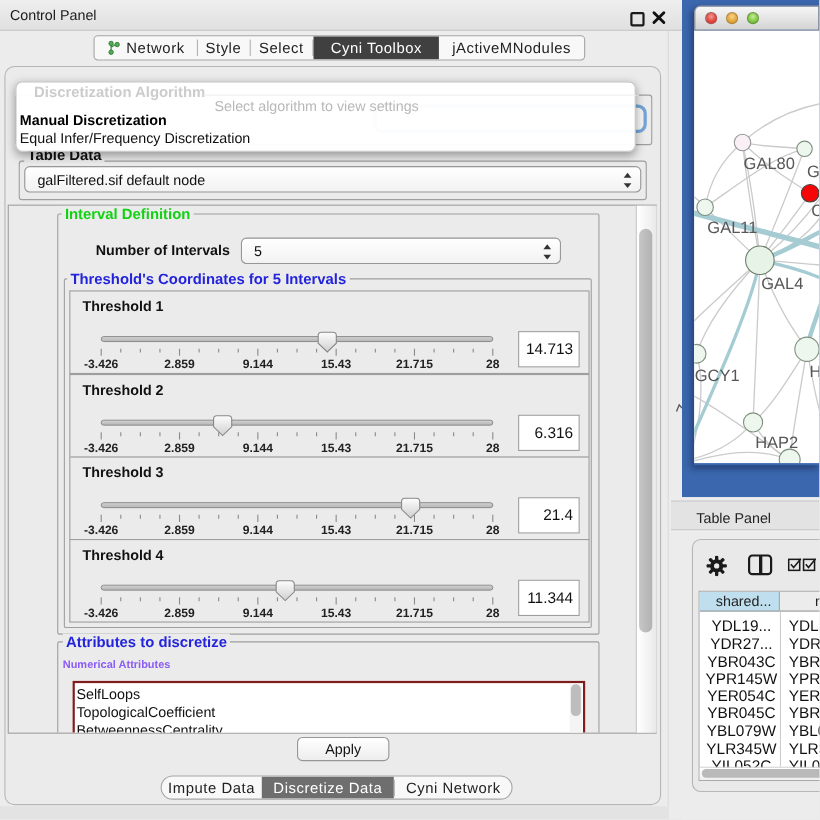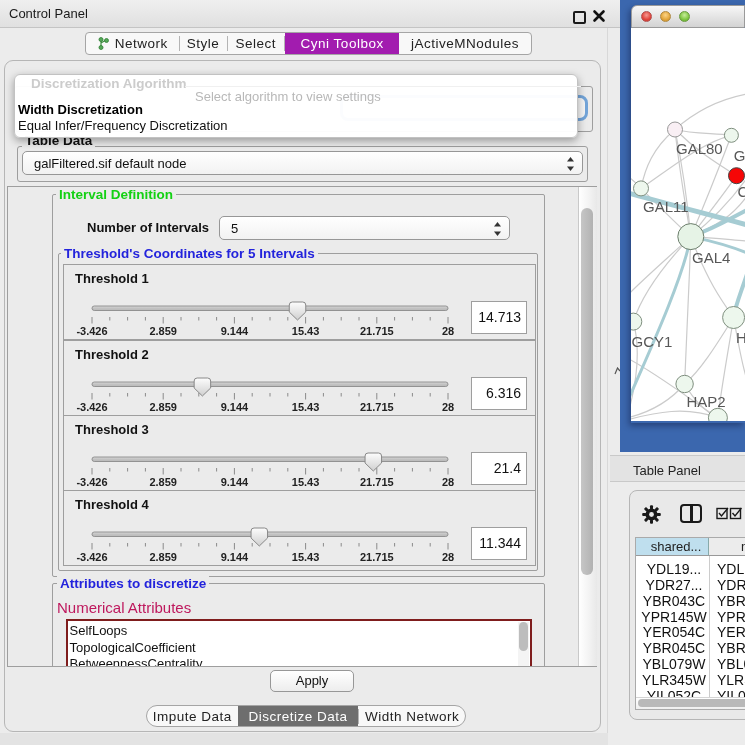--- a/index.html
+++ b/index.html
@@ -37,21 +37,21 @@
       <path d="M4,3.5 L4,11.5 M4,7 L9,4" stroke="#3e8e41" stroke-width="1.2" fill="none"></path>
       <circle cx="4" cy="3.5" r="2" fill="#55a858" stroke="#2e7d32" stroke-width="0.8"></circle>
       <circle cx="4" cy="11.5" r="2" fill="#55a858" stroke="#2e7d32" stroke-width="0.8"></circle>
       <circle cx="9.5" cy="4.5" r="2" fill="#55a858" stroke="#2e7d32" stroke-width="0.8"></circle>
     </svg>Network</div>
   <div class="sep"></div>
   <div class="tab" style="width:48px;">Style</div>
   <div class="sep"></div>
   <div class="tab" style="width:58px;">Select</div>
   <div class="sep"></div>
-  <div class="tab" style="width:117px;background:#a21caf;color:#fff;">Cyni Toolbox</div>
+  <div class="tab" style="width:117px;background:#404040;color:#fff;">Cyni Toolbox</div>
   <div class="tab" style="width:135px;">jActiveMNodules</div>
 </div>
 
 <div class="abs" style="left:4px;top:60px;width:597px;height:672px;background:#ebebeb;border:1px solid #b6b6b6;border-radius:9px;box-sizing:border-box;"></div>
 <div class="abs" style="left:607px;top:28px;width:1px;height:717px;background:#d8d8d8;"></div>
 <svg class="abs" style="left:614px;top:367px;" width="7" height="8" viewBox="0 0 7 8">
     <path d="M1,7 L3.5,1 L6,4" fill="none" stroke="#555" stroke-width="1.2"></path>
   </svg>
 
 <div class="abs tborder" style="left:14px;top:86px;width:579px;height:46px;box-sizing:border-box;"></div>
@@ -273,36 +273,36 @@
                 <stop offset="1" stop-color="#cfcfcf"></stop>
        </linearGradient>
       </defs>
     </svg>
     <div class="vbox">11.344</div>
   </div>
       </div>
 
   <div class="abs" style="left:44px;top:396px;width:491px;height:110px;border:1px solid #9e9e9e;border-radius:2px;"></div>
   <div class="ttitle" style="left:49px;top:389px;color:#2323dc;background:#ebebeb;">Attributes to discretize</div>
-  <div class="abs" style="left:49px;top:412px;font-size:15px;font-weight:normal;color:#be185d;">Numerical Attributes</div>
+  <div class="abs" style="left:49px;top:412px;font-size:10px;font-weight:bold;color:#8b5cf6;">Numerical Attributes</div>
   <div class="abs" style="left:58px;top:432px;width:462px;height:60px;background:#fff;border:2px solid #7f1d1d;font-size:13px;color:#111;">
     <div style="padding:2px 0 0 1.5px;line-height:16.5px;">SelfLoops<br>TopologicalCoefficient<br>BetweennessCentrality</div>
     <div class="abs" style="right:1px;top:1px;width:11px;height:58px;background:#f4f4f4;"></div>
     <div class="abs" style="right:2px;top:1px;width:9px;height:29px;background:#bdbdbd;border-radius:5px;"></div>
   </div>
  </div>
 </div>
 
 <div class="abs" style="left:270px;top:670px;width:84px;height:22px;border:1px solid #979797;border-radius:5px;background:linear-gradient(#ffffff,#ededed);box-sizing:border-box;text-align:center;font-size:13px;color:#111;line-height:20px;">Apply</div>
 
 <div class="abs" style="left:146px;top:705px;width:320px;height:22px;background:#f8f8f8;border:1px solid #a5a5a5;border-radius:11px;box-sizing:border-box;display:flex;overflow:hidden;">
   <div class="tab" style="width:91px;">Impute Data</div>
   <div class="tab" style="width:121px;background:#6e6e6e;color:#fff;">Discretize Data</div>
   <div class="sep"></div>
-  <div class="tab" style="width:106px;">Width Network</div>
+  <div class="tab" style="width:106px;">Cyni Network</div>
 </div>
 
 <div class="abs" style="left:0;top:733px;width:620px;height:12px;background:#e3e3e3;"></div>
 
 <div class="abs" style="left:620px;top:0;width:125px;height:452px;background:#3b67ae;"></div>
 
 <div class="abs" style="left:631px;top:5px;width:114px;height:418px;border-radius:6px 0 0 0;box-shadow:-2px 3px 6px rgba(0,0,30,0.35);">
   <div class="abs" style="left:0;top:0;width:114px;height:23px;background:linear-gradient(#f7f7f7,#d3d3d3);border:1px solid #9a9a9a;border-radius:6px 0 0 0;box-sizing:border-box;"></div>
   <div class="abs" style="left:10px;top:6px;width:11px;height:11px;border-radius:6px;background:radial-gradient(circle at 50% 35%,#f49a92,#e1433a 60%,#c03a30);border:1px solid #b05050;box-sizing:border-box;"></div>
   <div class="abs" style="left:29px;top:6px;width:11px;height:11px;border-radius:6px;background:radial-gradient(circle at 50% 35%,#fbd488,#e3a63c 60%,#c08a28);border:1px solid #b08840;box-sizing:border-box;"></div>
@@ -431,15 +431,15 @@
 
     <div class="abs" style="left:0;top:159px;width:125px;height:11px;background:linear-gradient(#ffffff,#efefef);border-top:1px solid #d5d5d5;"></div>
     <div class="abs" style="left:2px;top:160.5px;width:120px;height:8.5px;background:#b9b9b9;border-radius:4.5px;"></div>
   </div>
 </div>
 
 <div class="abs" style="left:14px;top:74px;width:564px;height:64px;background:rgba(255,255,255,0.97);border:1px solid #c2c2c2;border-radius:6px;box-shadow:0 3px 9px rgba(0,0,0,0.35);box-sizing:border-box;">
   <div class="abs" style="left:16px;top:1px;font-size:13.5px;font-weight:bold;color:#cccccc;">Discretization Algorithm</div>
   <div class="abs" style="left:170px;top:11px;width:396px;height:1px;background:#f0f0f0;"></div>
   <div class="abs" style="left:180px;top:14px;font-size:13px;color:#b8b8b8;">Select algorithm to view settings</div>
-  <div class="abs" style="left:3px;top:27px;font-size:13px;font-weight:bold;color:#000;">Width Discretization</div>
+  <div class="abs" style="left:3px;top:27px;font-size:13px;font-weight:bold;color:#000;">Manual Discretization</div>
   <div class="abs" style="left:3px;top:43px;font-size:13px;color:#111;">Equal Infer/Frequency Discretization</div>
 </div>
 
 </body></html>

